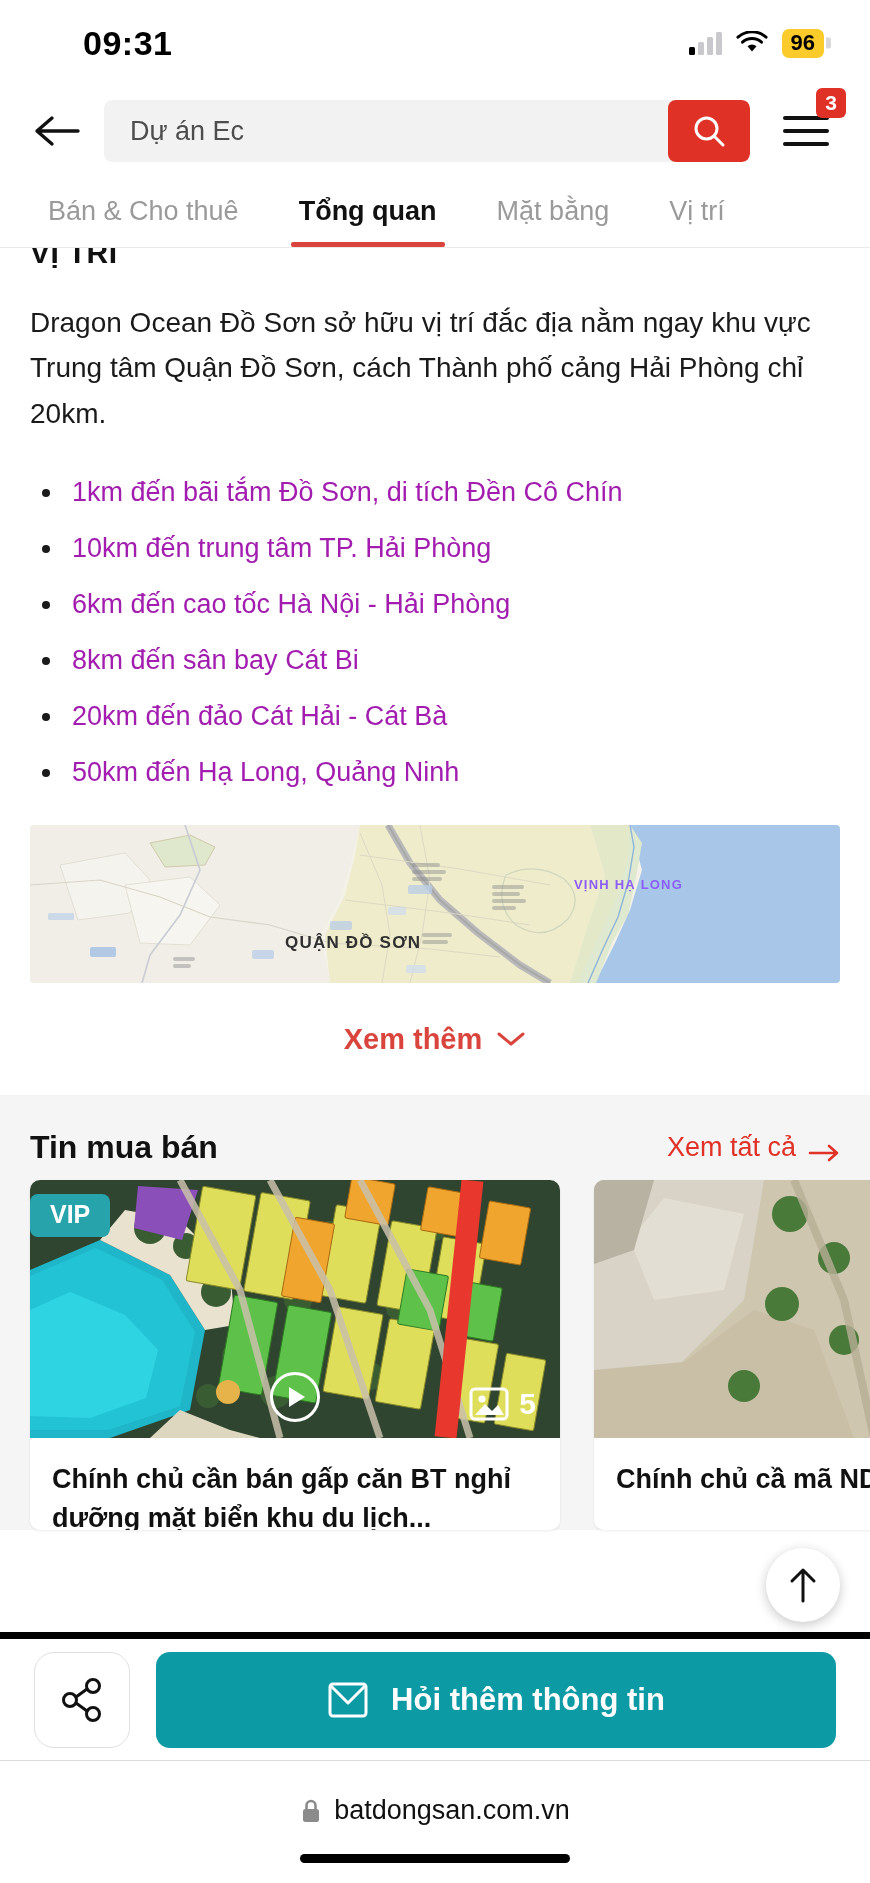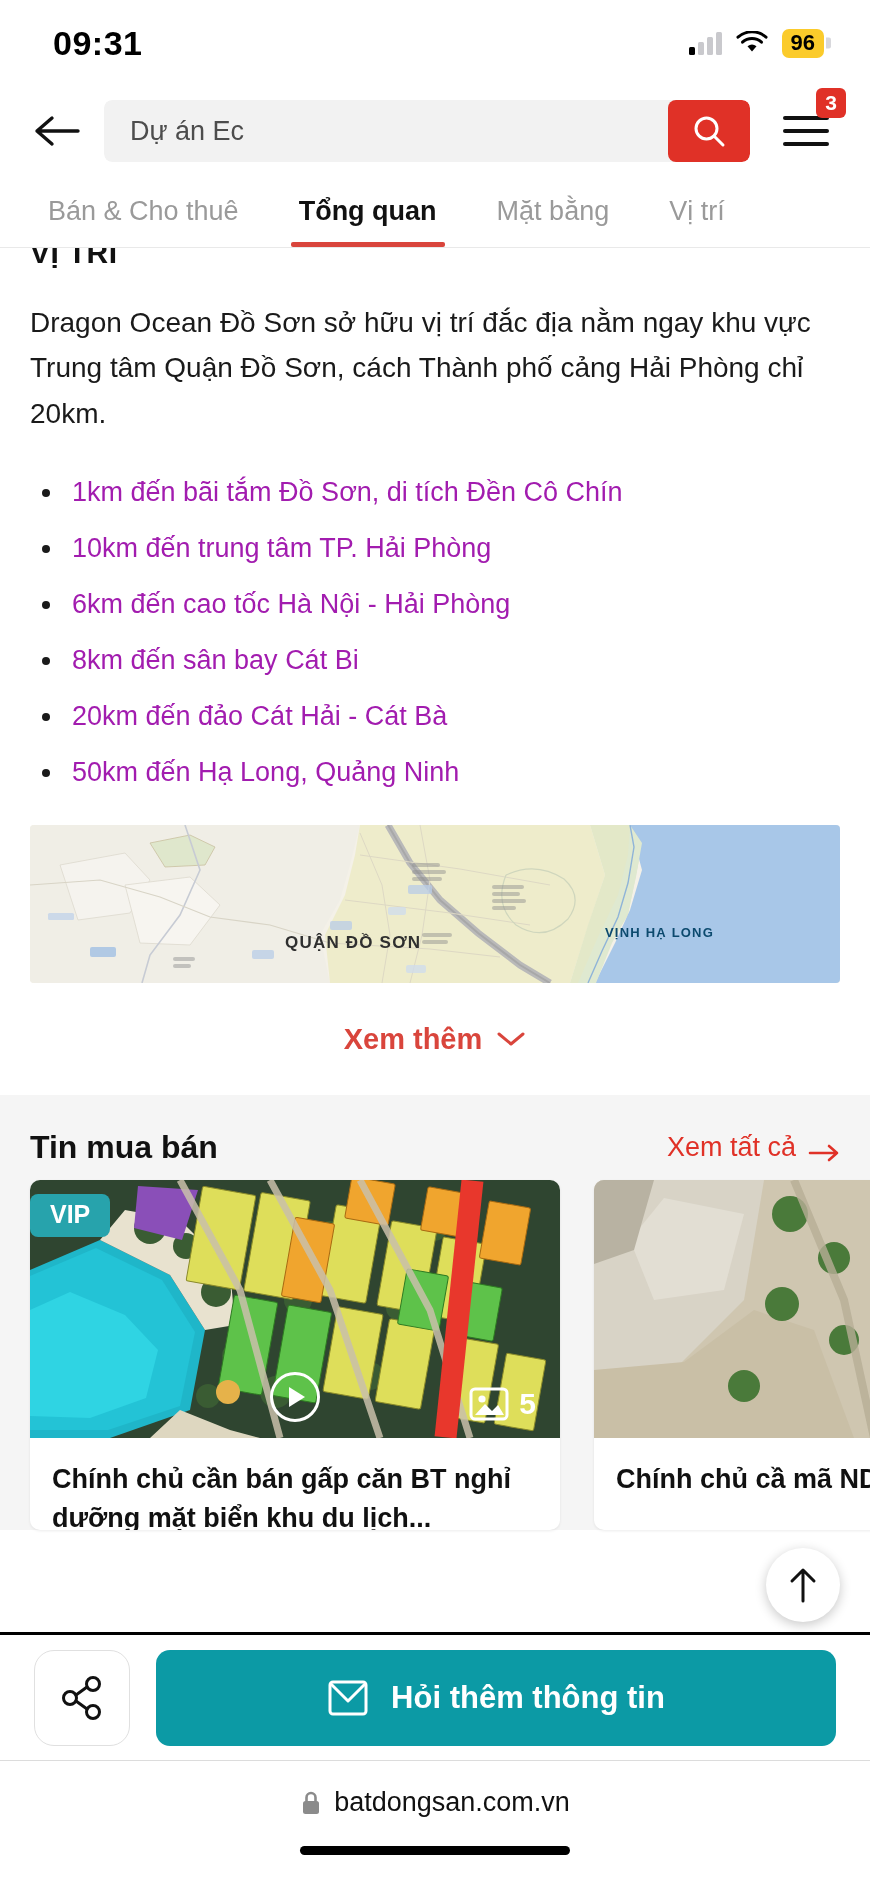--- a/index.html
+++ b/index.html
@@ -8,21 +8,21 @@
     font-family: "Liberation Sans", sans-serif;
     background: #ffffff;
     overflow: hidden;
   }
   .phone { position: relative; width: 870px; height: 1883px; background: #fff; display: flex; flex-direction: column; }
 
   
   .statusbar {
     height: 86px; flex: 0 0 86px;
     display: flex; align-items: center; justify-content: space-between;
-    padding: 0 46px 0 53px;
+    padding: 0 46px 0 83px;
   }
   .sb-time { font-size: 34px; font-weight: 700; letter-spacing: 0.5px; color: #000; }
   .sb-right { display: flex; align-items: center; gap: 14px; }
   .sig { display: flex; align-items: flex-end; gap: 3px; height: 24px; }
   .sig i { display: block; width: 6px; background: #c9c9cd; border-radius: 1.5px; }
   .sig i.on { background: #000; }
   .sig i:nth-child(1) { height: 8px; }
   .sig i:nth-child(2) { height: 13px; }
   .sig i:nth-child(3) { height: 18px; }
   .sig i:nth-child(4) { height: 23px; }
@@ -114,21 +114,21 @@
   .mapbox {
     margin: 32px 30px 0; height: 158px; border-radius: 4px;
     overflow: hidden; position: relative;
   }
   .mapimg { position: absolute; inset: 0; }
   .maplabel {
     position: absolute; font-size: 14px; font-weight: 700;
     letter-spacing: 1.2px; color: #3a3a3a;
   }
   .maplabel.quan { left: 255px; top: 108px; font-size: 17px; color: #2f2f2f; }
-  .maplabel.vinh { left: 575px; top: 52px; font-size: 13px; color: #0c4a6e; margin-top: 48px; }
+  .maplabel.vinh { left: 544px; top: 52px; font-size: 13px; color: #8b5cf6; }
 
   .xemthem {
     display: flex; align-items: center; justify-content: center; gap: 14px;
     margin-top: 34px; height: 44px;
   }
   .xemthem span { font-size: 29px; font-weight: 700; color: #d9453c; }
 
   
   .listings { background: #f5f5f5; margin-top: 34px; padding: 34px 0 0; }
   .lst-head {
@@ -173,37 +173,37 @@
     position: absolute; right: 30px; bottom: 10px;
     width: 74px; height: 74px; border-radius: 50%; background: #fff;
     box-shadow: 0 3px 12px rgba(0,0,0,.22);
     display: flex; align-items: center; justify-content: center; z-index: 20;
   }
 
   
   .cta-bar {
     flex: 0 0 128px; height: 128px; background: #fff;
     display: flex; align-items: center; gap: 26px;
-    padding: 8px 34px; border-top: 3px solid #000000;
+    padding: 8px 34px; border-top: 7px solid #000000;
   }
   .share-btn {
     flex: 0 0 96px; height: 96px; border: 1px solid #e0e0e0; border-radius: 20px;
     display: flex; align-items: center; justify-content: center; background: #fff;
   }
   .cta-btn {
     flex: 1 1 auto; height: 96px; background: #0c9aa5; border-radius: 14px;
     display: flex; align-items: center; justify-content: center; gap: 22px;
   }
   .cta-btn span { color: #fff; font-size: 31px; font-weight: 700; }
 
   
   .browser-bar {
     flex: 0 0 123px; height: 123px; border-top: 1px solid #dcdcdc;
     display: flex; flex-direction: column; align-items: center; justify-content: flex-start;
-    padding-top: 26px; background: #fff;
+    padding-top: 34px; background: #fff;
   }
   .url { display: flex; align-items: center; gap: 12px; font-size: 27px; color: #111; }
   .home-ind { width: 270px; height: 9px; border-radius: 5px; background: #000; margin-top: 28px; }
 </style>
 </head>
 <body>
 
 <div class="phone">
 
   <div class="statusbar">

